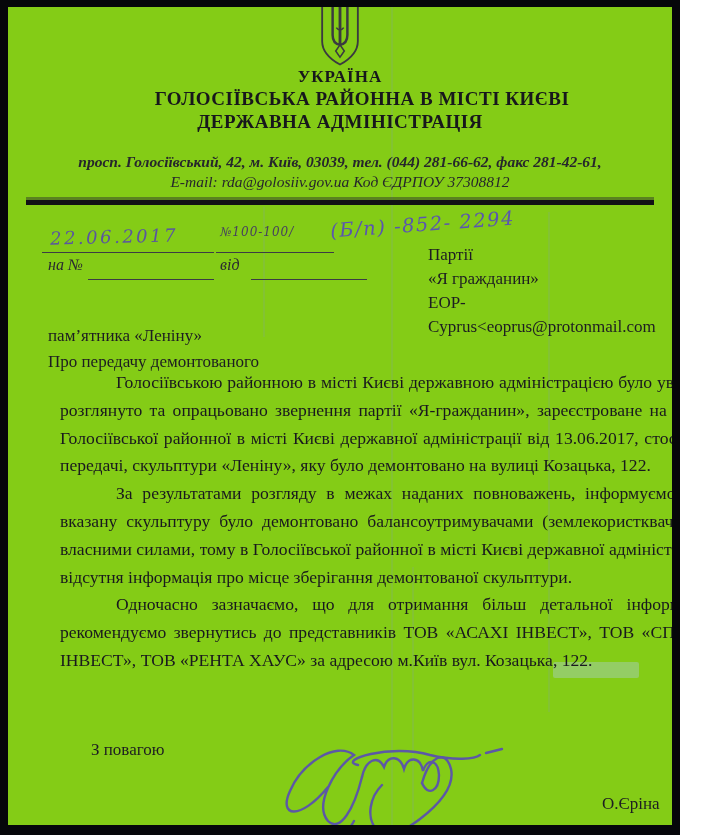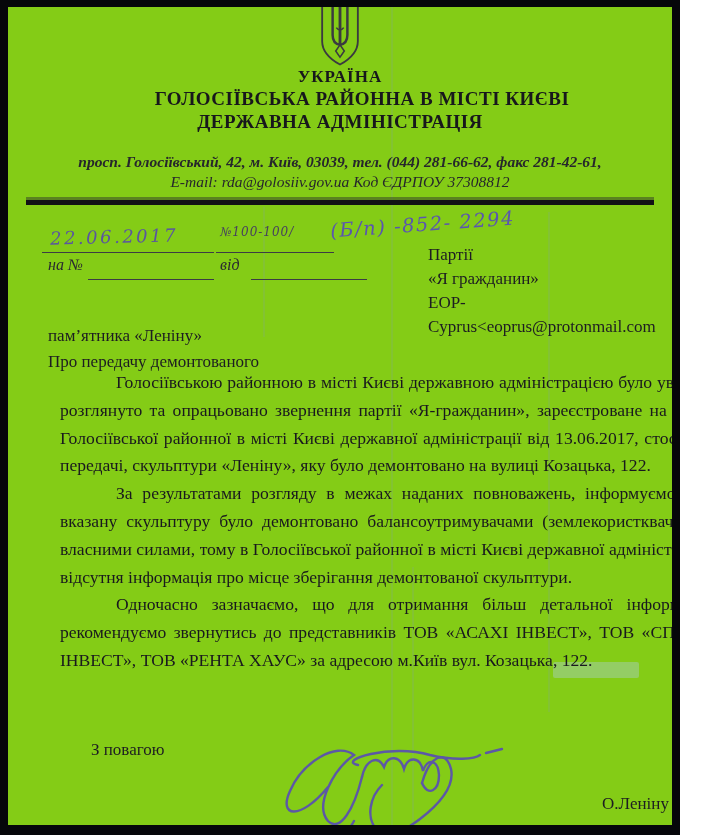--- a/index.html
+++ b/index.html
@@ -110,21 +110,21 @@
     <div>Про передачу демонтованого</div>
   </div>
 
   <div class="abs body-text">
     <p>Голосіївською районною в місті Києві державною адміністрацією було уважно розглянуто та опрацьовано звернення партії «Я-гражданин», зареєстроване на сайті Голосіївської районної в місті Києві державної адміністрації від 13.06.2017, стосовно передачі, скульптури «Леніну», яку було демонтовано на вулиці Козацька, 122.</p>
     <p>За результатами розгляду в межах наданих повноважень, інформуємо, що вказану скульптуру було демонтовано балансоутримувачами (землекористквачами), власними силами, тому в Голосіївської районної в місті Києві державної адміністрації, відсутня інформація про місце зберігання демонтованої скульптури.</p>
     <p>Одночасно зазначаємо, що для отримання більш детальної інформації, рекомендуємо звернутись до представників ТОВ «АСАХІ ІНВЕСТ», ТОВ «СПАЙК ІНВЕСТ», ТОВ «РЕНТА ХАУС» за адресою м.Київ вул. Козацька, 122.</p>
   </div>
 
   <div class="abs regards">З повагою</div>
-  <div class="abs signer">О.Леніну</div>
+  <div class="abs signer">О.Єріна</div>
 
   <div class="abs signature">
     <svg width="240" height="118" viewBox="0 0 240 118" fill="none" stroke="#5c58a6" stroke-width="2.4" stroke-linecap="round">
       <path d="M58 62 C 30 96, 8 92, 20 66 C 32 38, 66 16, 84 30 C 64 44, 44 80, 58 96 C 70 108, 84 84, 92 52"></path>
       <path d="M88 40 C 66 36, 120 18, 160 30 C 185 36, 205 34, 210 30"></path>
       <path d="M92 52 C 96 34, 108 30, 114 42 C 118 30, 130 30, 134 44 C 138 31, 150 31, 153 46 C 157 33, 168 34, 169 50 C 169 66, 158 72, 152 58"></path>
       <path d="M152 58 C 160 30, 176 24, 181 44 C 185 62, 168 80, 150 94 C 134 106, 116 116, 106 104"></path>
       <path d="M106 104 C 96 92, 100 72, 112 60"></path>
       <path d="M216 28 L 232 24"></path>
       <path d="M84 96 C 74 114, 62 118, 56 112"></path>

